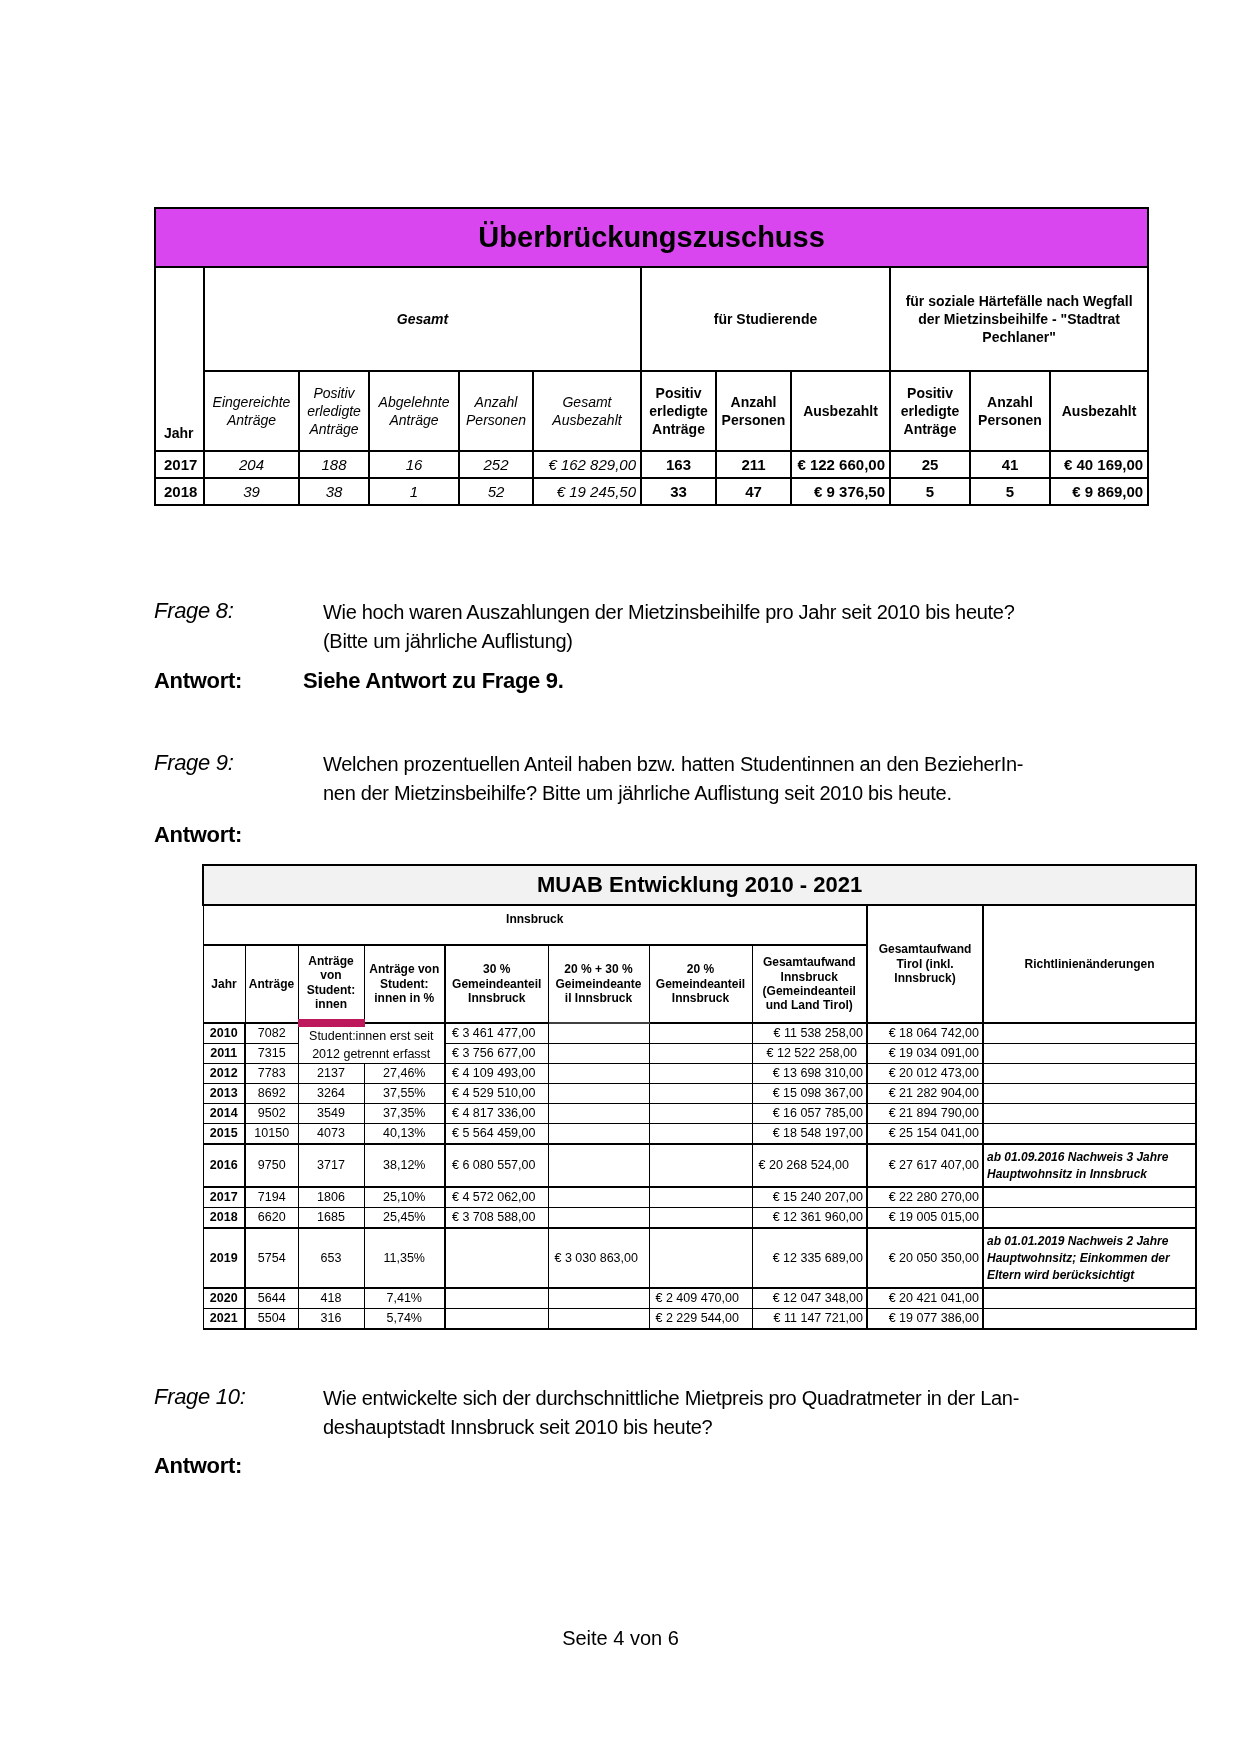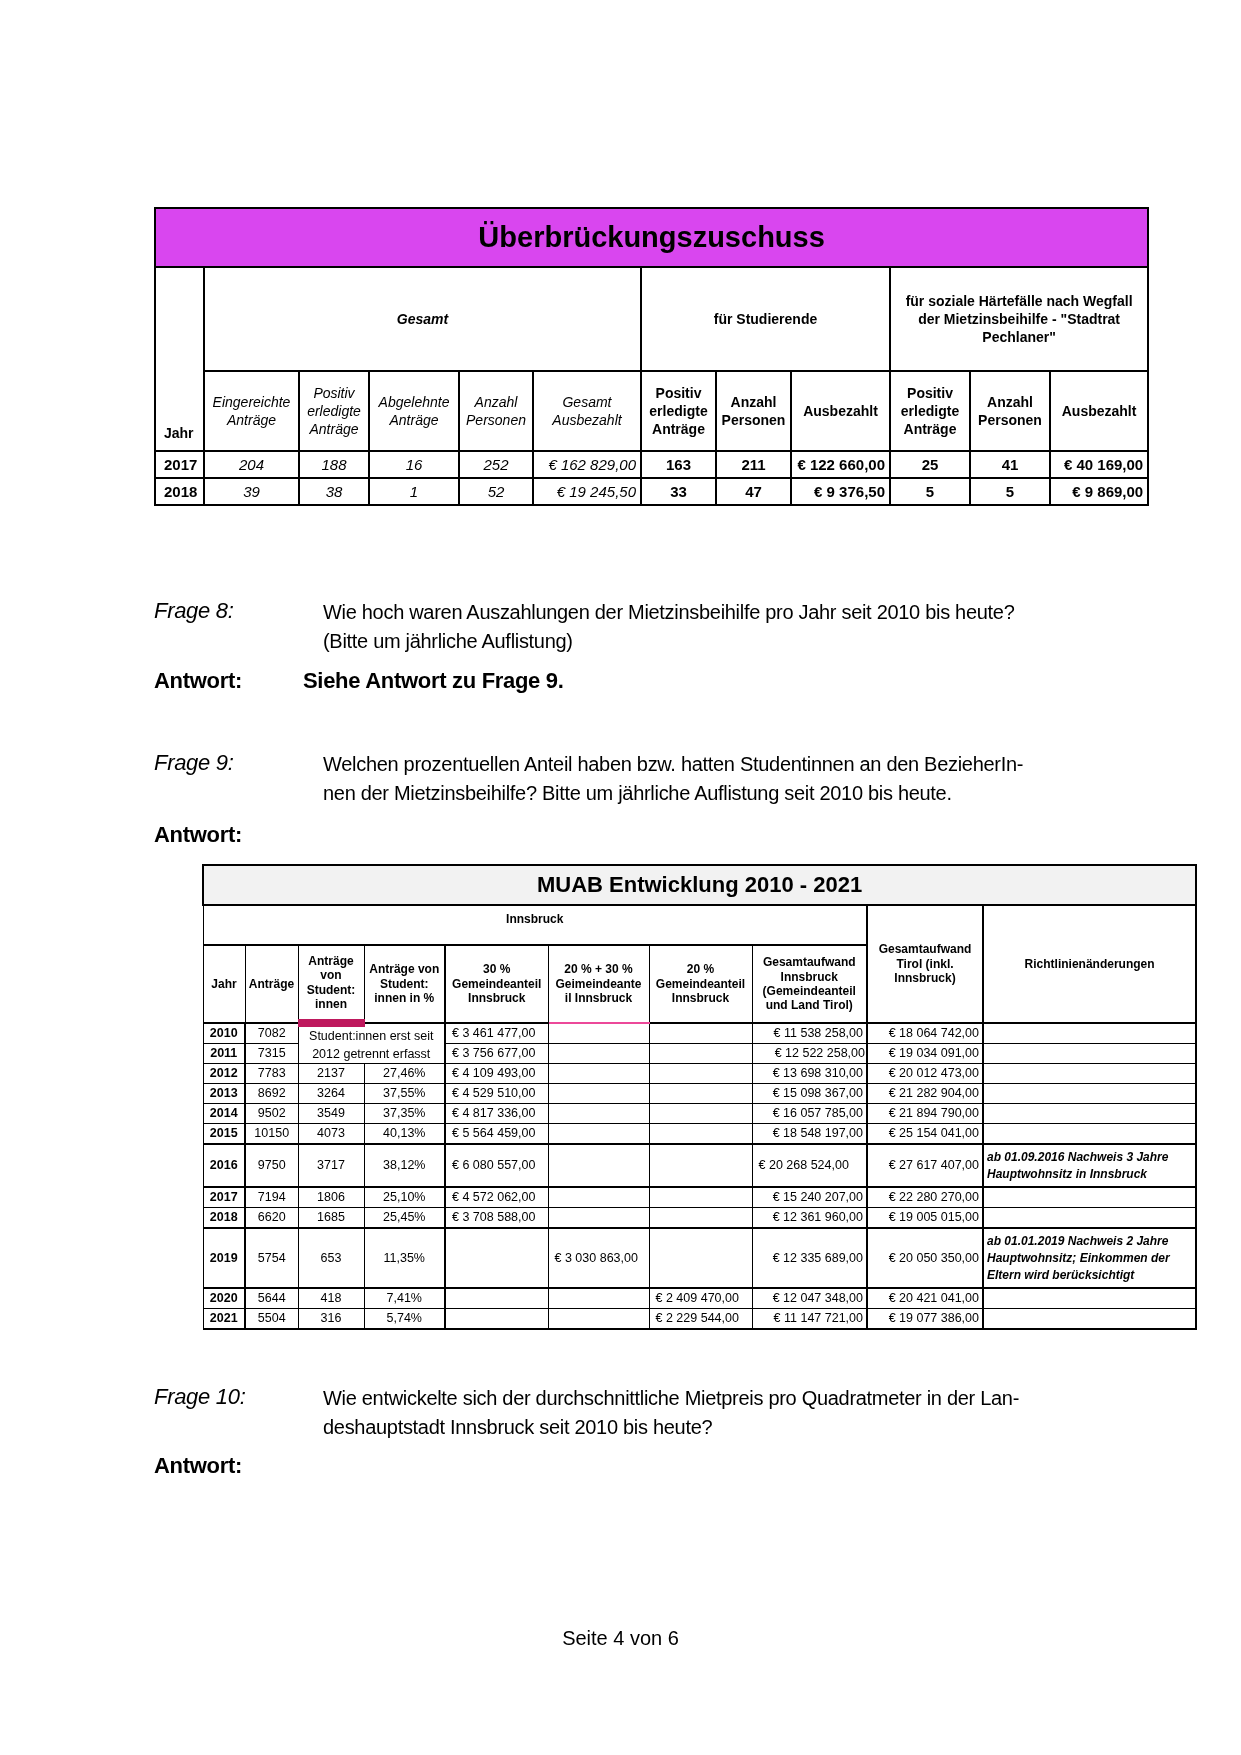--- a/index.html
+++ b/index.html
@@ -157,21 +157,21 @@
     <td class="region" colspan="8" style="border-bottom:2px solid #000">Innsbruck</td>
     <td rowspan="2" class="thick-l" style="font-weight:bold;font-size:12px;vertical-align:middle;border-bottom:2px solid #000">Gesamtaufwand Tirol (inkl. Innsbruck)</td>
     <td rowspan="2" class="thick-l thick-r" style="font-weight:bold;font-size:12px;border-bottom:2px solid #000">Richtlinienänderungen</td>
   </tr>
   <tr class="hdr">
     <td style="border-bottom:2px solid #000">Jahr</td>
     <td style="border-bottom:2px solid #000">Anträge</td>
     <td style="border-bottom:8px solid #be185d">Anträge von Student: innen</td>
     <td style="border-bottom:2px solid #000">Anträge von Student: innen in %</td>
     <td class="thick-l" style="border-bottom:2px solid #000">30 % Gemeindeanteil Innsbruck</td>
-    <td style="border-bottom:2px solid #ec4899">20 % + 30 % Geimeindeante il Innsbruck</td>
+    <td style="border-bottom:2px solid #404040">20 % + 30 % Geimeindeante il Innsbruck</td>
     <td style="border-bottom:2px solid #000">20 % Gemeindeanteil Innsbruck</td>
     <td style="border-bottom:2px solid #000">Gesamtaufwand Innsbruck (Gemeindeanteil und Land Tirol)</td>
   </tr>
 
   <tr class="r">
     <td class="yr">2010</td>
     <td>7082</td>
     <td colspan="2" rowspan="2" style="font-size:12.5px;line-height:1.45">Student:innen erst seit 2012 getrennt erfasst</td>
     <td class="m thick-l">€ 3 461 477,00</td>
     <td class="m"></td>
@@ -180,21 +180,21 @@
     <td class="m thick-l" style="text-align:right;padding-right:3px">€ 18 064 742,00</td>
     <td class="note thick-l thick-r"></td>
   </tr>
 
   <tr class="r">
     <td class="yr">2011</td>
     <td>7315</td>
     <td class="m thick-l">€ 3 756 677,00</td>
     <td class="m"></td>
     <td class="m"></td>
-    <td class="m" style="text-align:right;padding-right:1px">€ 12 522 258,00</td>
+    <td class="m" style="text-align:center;padding-right:1px">€ 12 522 258,00</td>
     <td class="m thick-l" style="text-align:right;padding-right:3px">€ 19 034 091,00</td>
     <td class="note thick-l thick-r"></td>
   </tr>
 
   <tr class="r">
     <td class="yr">2012</td>
     <td>7783</td>
     <td>2137</td>
     <td>27,46%</td>
     <td class="m thick-l">€ 4 109 493,00</td>

